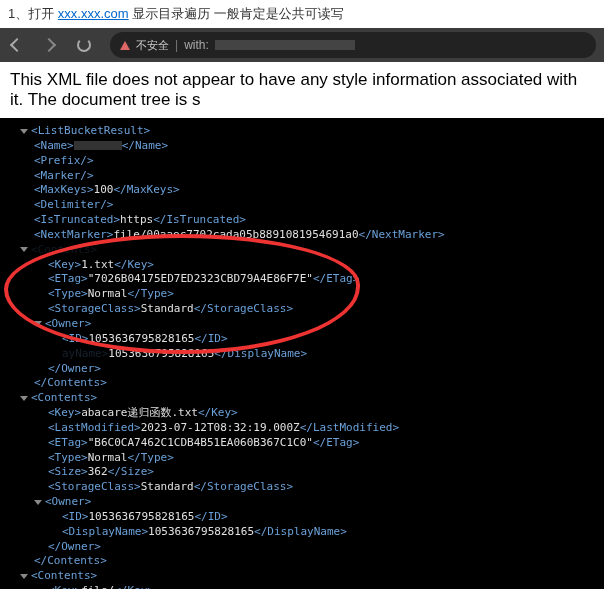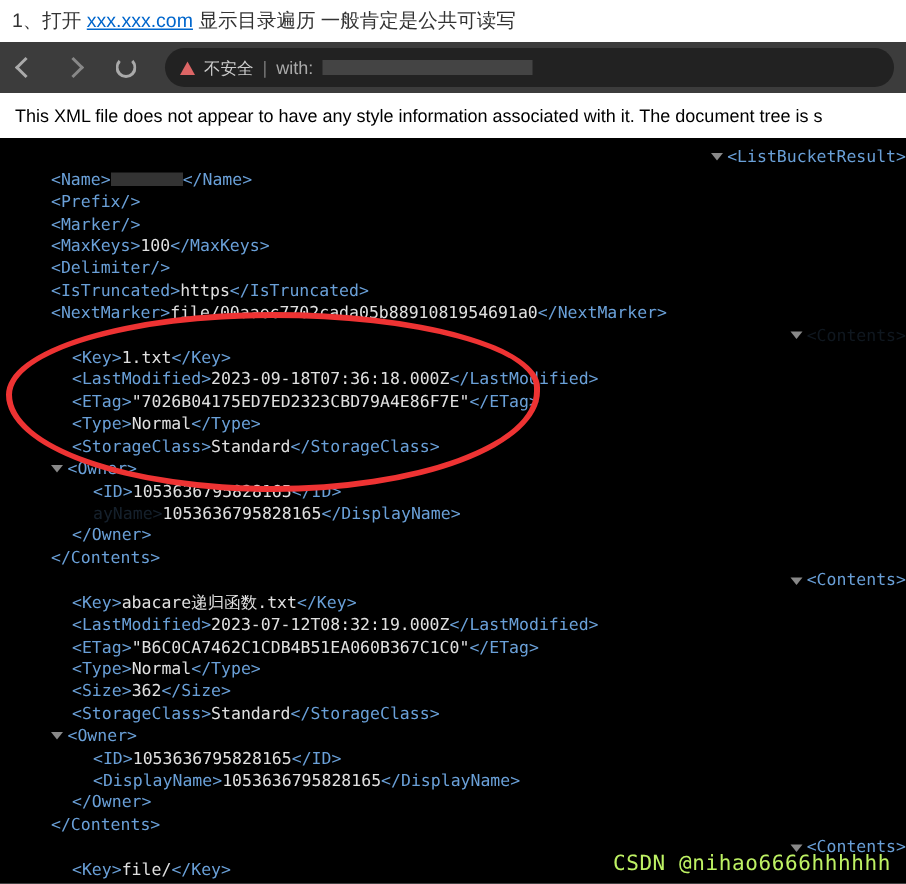--- a/index.html
+++ b/index.html
@@ -14,24 +14,24 @@
   .arrow-left::before { content:''; position:absolute; width:8px; height:8px; border-left:2px solid #aaa; border-bottom:2px solid #aaa; transform:rotate(45deg); top:3px; left:4px;}
   .arrow-right::before { content:''; position:absolute; width:8px; height:8px; border-right:2px solid #888; border-top:2px solid #888; transform:rotate(45deg); top:3px; left:2px;}
   .reload::before { content:''; position:absolute; width:10px; height:10px; border:2px solid #aaa; border-radius:50%; border-top-color:transparent; top:1px; left:1px;}
 
   .addr-bar { flex:1; background:#222; height:26px; border-radius:13px; display:flex; align-items:center; padding:0 10px; gap:6px; color:#ccc; font-size:12px;}
   .warn-ico { width:0; height:0; border-left:5px solid transparent; border-right:5px solid transparent; border-bottom:9px solid #d66; position:relative;}
   .insecure { color:#ccc; font-size:11px;}
   .url-scheme { color:#aaa; }
   .url-redact { display:inline-block; width:140px; height:10px; background:#444; vertical-align:middle;}
 
-  .xml-banner { background:#fff; color:#000; font-size:12px; padding:8px 10px; font-family:Arial;}
+  .xml-banner { background:#fff; color:#000; font-size:17px; padding:8px 10px; font-family:Arial;}
   .viewer { background:#000; color:#b0d0a0; font-family: Menlo, Consolas, monospace; font-size:11px; line-height:1.35; padding:6px 0 12px 4px; height:502px; position:relative; overflow:hidden;}
   .ln { white-space:pre; }
-  .ind0{padding-left:16px;text-align:right;} .ind1{padding-left:30px;} .ind2{padding-left:44px;} .ind3{padding-left:58px;}
+  .ind0{padding-left:16px;} .ind1{padding-left:30px;} .ind2{padding-left:44px;} .ind3{padding-left:58px;}
   .tri { display:inline-block; width:0; height:0; border-top:4px solid transparent; border-bottom:4px solid transparent; vertical-align:middle; margin-right:3px;}
   .tri-d { border-left:4px solid transparent; border-right:4px solid transparent; border-top:5px solid #888; border-bottom:none;}
   .tag { color:#6aa0d8; }
   .val { color:#e0e0e0; }
   .redact-inline { display:inline-block; width:48px; height:9px; background:#333; vertical-align:middle;}
 
   .circle { position:absolute; left:4px; top:116px; width:356px; height:120px; border:4px solid #e33; border-radius:50% 50% 50% 50% / 46% 42% 56% 54%; pointer-events:none;}
   .watermark { position:absolute; right:10px; bottom:8px; color:#bef264; font-size:14px; letter-spacing:0.4px; pointer-events:none;}
 </style>
 </head>
@@ -64,21 +64,20 @@
   <div class="ln ind1"><span class="tag">&lt;Name&gt;</span><span class="redact-inline"></span><span class="tag">&lt;/Name&gt;</span></div>
   <div class="ln ind1"><span class="tag">&lt;Prefix/&gt;</span></div>
   <div class="ln ind1"><span class="tag">&lt;Marker/&gt;</span></div>
   <div class="ln ind1"><span class="tag">&lt;MaxKeys&gt;</span><span class="val">100</span><span class="tag">&lt;/MaxKeys&gt;</span></div>
   <div class="ln ind1"><span class="tag">&lt;Delimiter/&gt;</span></div>
   <div class="ln ind1"><span class="tag">&lt;IsTruncated&gt;</span><span class="val">https</span><span class="tag">&lt;/IsTruncated&gt;</span></div>
   <div class="ln ind1"><span class="tag">&lt;NextMarker&gt;</span><span class="val">file/00aaec7702cada05b8891081954691a0</span><span class="tag">&lt;/NextMarker&gt;</span></div>
 
   <div class="ln ind0"><span class="tri tri-d"></span><span class="tag" style="opacity:.14">&lt;Contents&gt;</span></div>
   <div class="ln ind2"><span class="tag">&lt;Key&gt;</span><span class="val">1.txt</span><span class="tag">&lt;/Key&gt;</span></div>
-  <div class="ln ind2"><span class="tag">&lt;LastModified&gt;</span><span class="val">2023-09-18T07:36:18.000Z</span><span class="tag">&lt;/LastModified&gt;</span></div>
   <div class="ln ind2"><span class="tag">&lt;ETag&gt;</span><span class="val">"7026B04175ED7ED2323CBD79A4E86F7E"</span><span class="tag">&lt;/ETag&gt;</span></div>
   <div class="ln ind2"><span class="tag">&lt;Type&gt;</span><span class="val">Normal</span><span class="tag">&lt;/Type&gt;</span></div>
   <div class="ln ind2"><span class="tag">&lt;StorageClass&gt;</span><span class="val">Standard</span><span class="tag">&lt;/StorageClass&gt;</span></div>
   <div class="ln ind1"><span class="tri tri-d"></span><span class="tag">&lt;Owner&gt;</span></div>
   <div class="ln ind3"><span class="tag">&lt;ID&gt;</span><span class="val">1053636795828165</span><span class="tag">&lt;/ID&gt;</span></div>
   <div class="ln ind3"><span class="tag" style="opacity:.2">ayName&gt;</span><span class="val">1053636795828165</span><span class="tag">&lt;/DisplayName&gt;</span></div>
   <div class="ln ind2"><span class="tag">&lt;/Owner&gt;</span></div>
   <div class="ln ind1"><span class="tag">&lt;/Contents&gt;</span></div>
 
   <div class="ln ind0"><span class="tri tri-d"></span><span class="tag">&lt;Contents&gt;</span></div>

